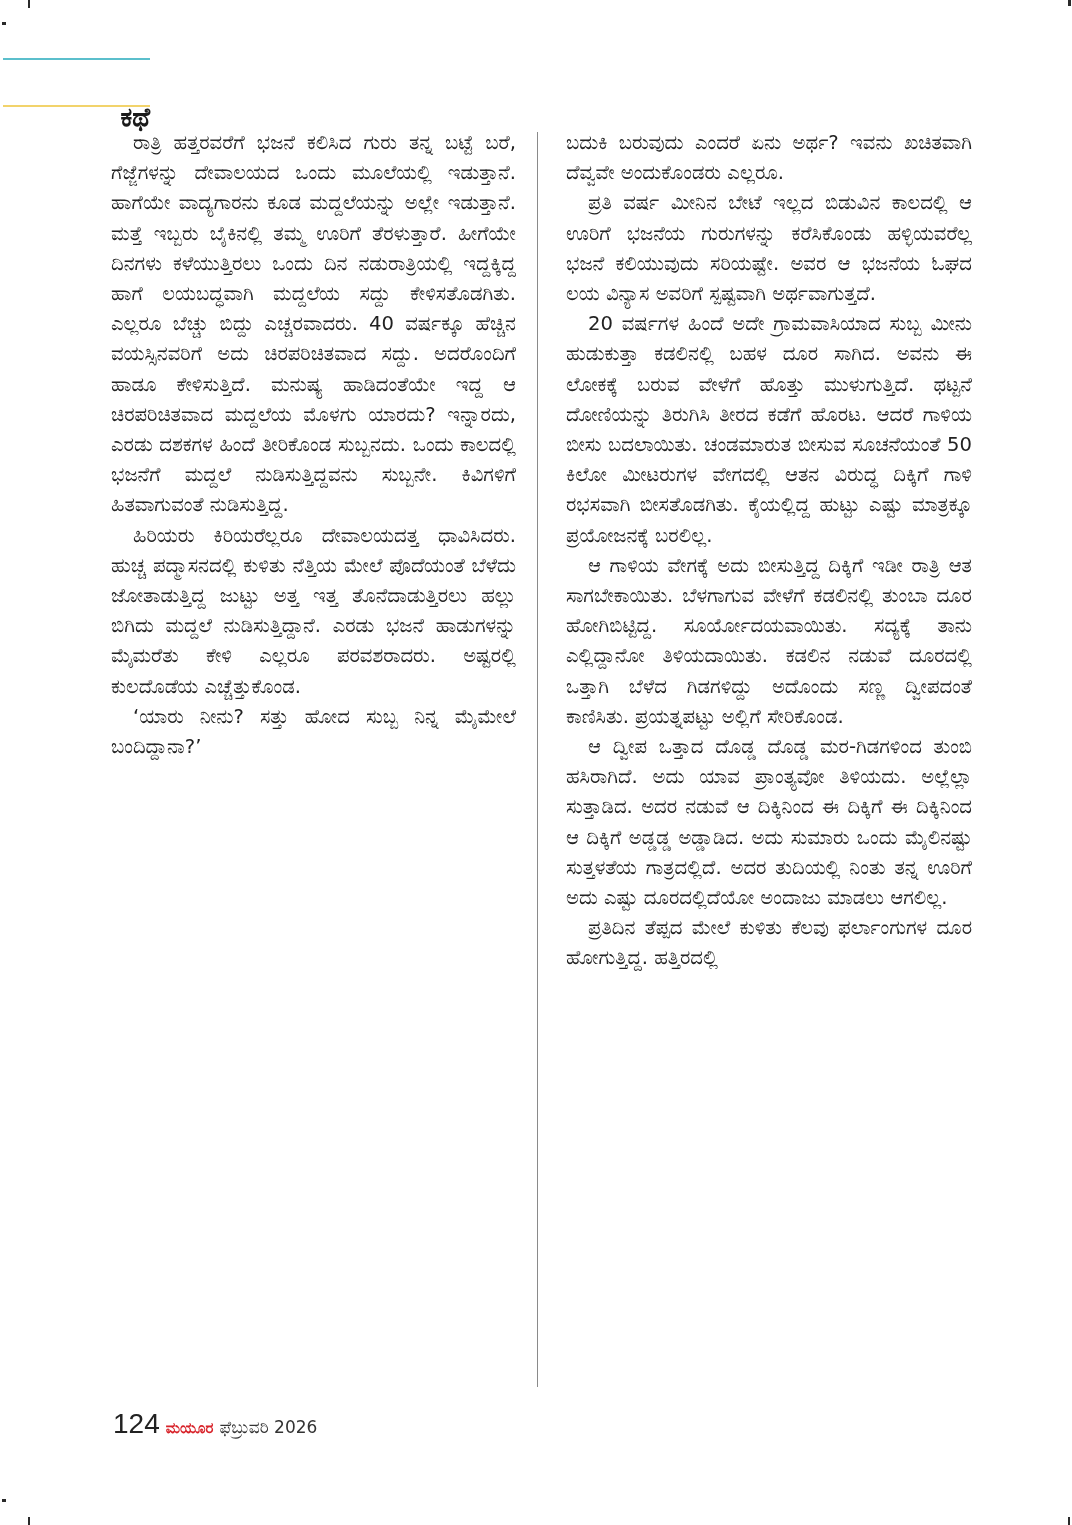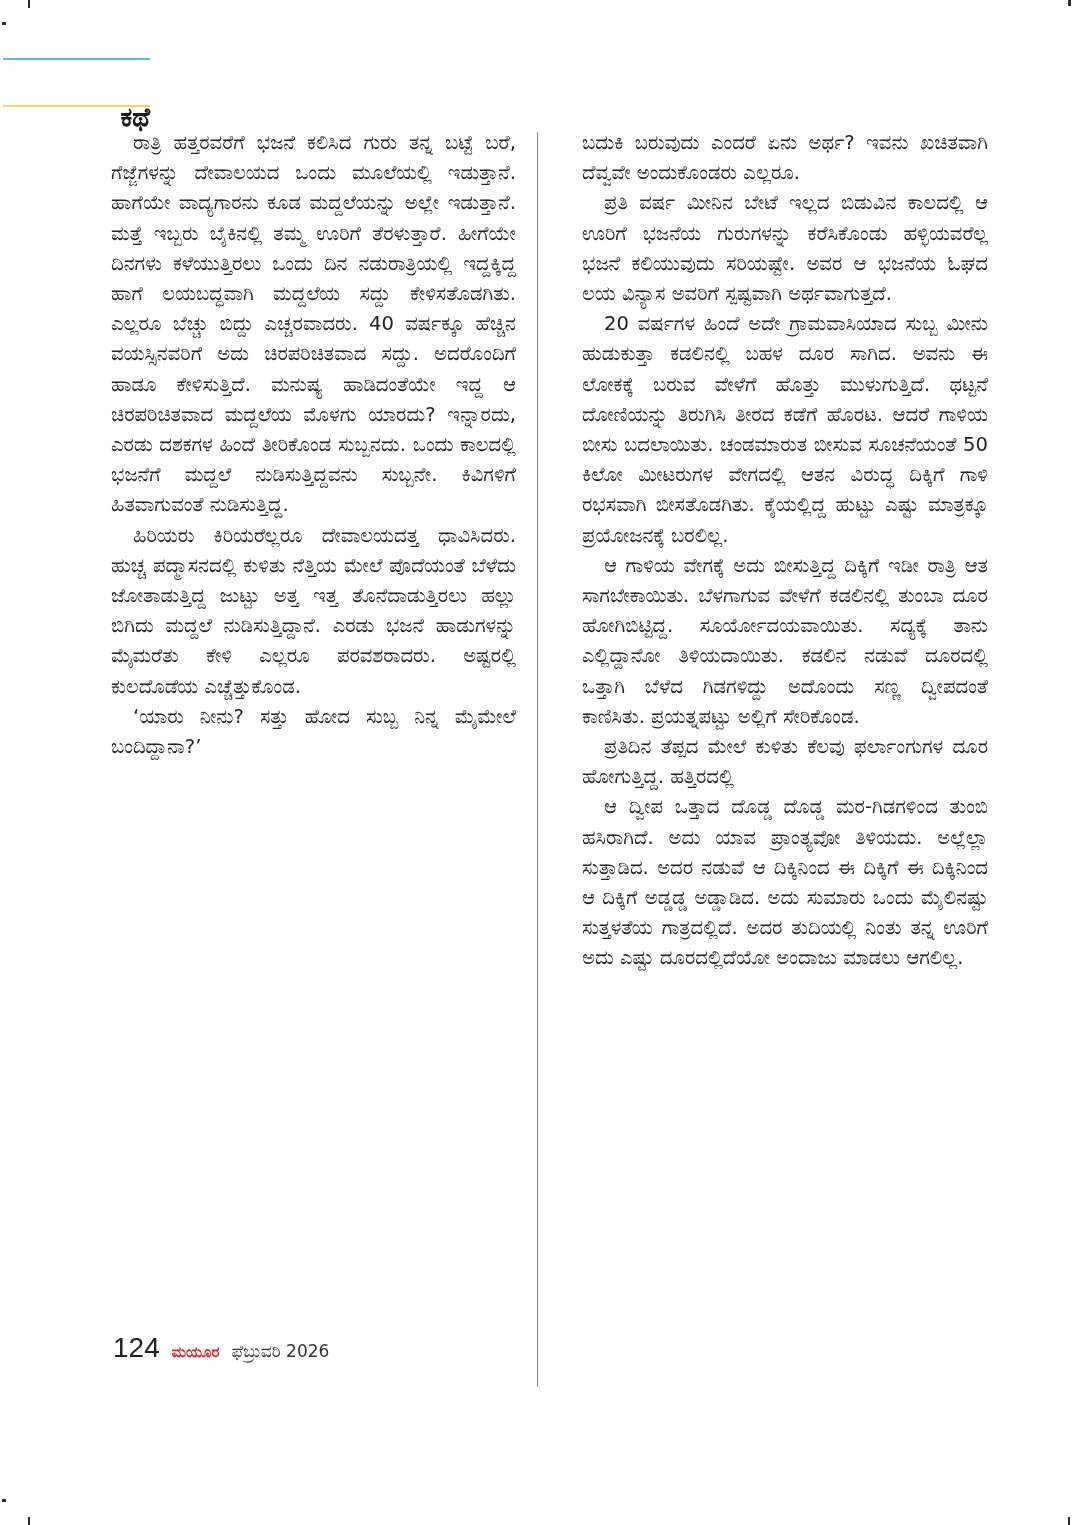--- a/index.html
+++ b/index.html
@@ -14,25 +14,25 @@
   .section-title {
     position: absolute; right: 0; top: 10px; font-size: 26px; font-weight: bold; color: #1a1a1a;
     line-height: 30px;
     margin-top: 34px;
   }
   .column {
     position: absolute; top: 128px; font-size: 19.6px; line-height: 30.2px;
     text-align: justify; color: #222222;
   }
   .col-left { left: 111px; width: 405px; }
-  .col-right { left: 582px; width: 406px; }
+  .col-right { left: 566px; width: 406px; }
   .column p { margin: 0; text-indent: 0; }
   .column p.indent { text-indent: 22px; }
   .col-divider { position: absolute; left: 537px; top: 132px; width: 1px; height: 1255px; background: #8a8a8a; }
-  .footer { position: absolute; left: 113px; top: 1316px; height: 36px; display: flex; align-items: baseline; gap: 12px; }
+  .footer { position: absolute; left: 113px; top: 1392px; height: 36px; display: flex; align-items: baseline; gap: 6px; }
   .page-number { font-size: 28px; color: #222; font-family: "Liberation Sans", sans-serif; }
   .magazine-name { font-size: 15px; font-weight: bold; color: #d8232a; margin-top: 27px; }
   .issue-date { font-size: 17px; color: #333; font-family: "DejaVu Sans", sans-serif; margin-top: 23px; }
 </style>
 </head>
 <body>
 
 <div class="crop" style="left:28px;top:0;width:2px;height:8px;"></div>
 <div class="crop" style="left:1068px;top:0;width:3px;height:6px;"></div>
 <div class="crop" style="left:2px;top:22px;width:4px;height:3px;"></div>
@@ -52,21 +52,21 @@
   <p class="indent">‘ಯಾರು ನೀನು? ಸತ್ತು ಹೋದ ಸುಬ್ಬ ನಿನ್ನ ಮೈಮೇಲೆ ಬಂದಿದ್ದಾನಾ?’</p>
 </div>
 
 <div class="col-divider"></div>
 
 <div class="column col-right">
   <p>ಬದುಕಿ ಬರುವುದು ಎಂದರೆ ಏನು ಅರ್ಥ? ಇವನು ಖಚಿತವಾಗಿ ದೆವ್ವವೇ ಅಂದುಕೊಂಡರು ಎಲ್ಲರೂ.</p>
   <p class="indent">ಪ್ರತಿ ವರ್ಷ ಮೀನಿನ ಬೇಟೆ ಇಲ್ಲದ ಬಿಡುವಿನ ಕಾಲದಲ್ಲಿ ಆ ಊರಿಗೆ ಭಜನೆಯ ಗುರುಗಳನ್ನು ಕರೆಸಿಕೊಂಡು ಹಳ್ಳಿಯವರೆಲ್ಲ ಭಜನೆ ಕಲಿಯುವುದು ಸರಿಯಷ್ಟೇ. ಅವರ ಆ ಭಜನೆಯ ಓಘದ ಲಯ ವಿನ್ಯಾಸ ಅವರಿಗೆ ಸ್ಪಷ್ಟವಾಗಿ ಅರ್ಥವಾಗುತ್ತದೆ.</p>
   <p class="indent">20 ವರ್ಷಗಳ ಹಿಂದೆ ಅದೇ ಗ್ರಾಮವಾಸಿಯಾದ ಸುಬ್ಬ ಮೀನು ಹುಡುಕುತ್ತಾ ಕಡಲಿನಲ್ಲಿ ಬಹಳ ದೂರ ಸಾಗಿದ. ಅವನು ಈ ಲೋಕಕ್ಕೆ ಬರುವ ವೇಳೆಗೆ ಹೊತ್ತು ಮುಳುಗುತ್ತಿದೆ. ಥಟ್ಟನೆ ದೋಣಿಯನ್ನು ತಿರುಗಿಸಿ ತೀರದ ಕಡೆಗೆ ಹೊರಟ. ಆದರೆ ಗಾಳಿಯ ಬೀಸು ಬದಲಾಯಿತು. ಚಂಡಮಾರುತ ಬೀಸುವ ಸೂಚನೆಯಂತೆ 50 ಕಿಲೋ ಮೀಟರುಗಳ ವೇಗದಲ್ಲಿ ಆತನ ವಿರುದ್ಧ ದಿಕ್ಕಿಗೆ ಗಾಳಿ ರಭಸವಾಗಿ ಬೀಸತೊಡಗಿತು. ಕೈಯಲ್ಲಿದ್ದ ಹುಟ್ಟು ಎಷ್ಟು ಮಾತ್ರಕ್ಕೂ ಪ್ರಯೋಜನಕ್ಕೆ ಬರಲಿಲ್ಲ.</p>
   <p class="indent">ಆ ಗಾಳಿಯ ವೇಗಕ್ಕೆ ಅದು ಬೀಸುತ್ತಿದ್ದ ದಿಕ್ಕಿಗೆ ಇಡೀ ರಾತ್ರಿ ಆತ ಸಾಗಬೇಕಾಯಿತು. ಬೆಳಗಾಗುವ ವೇಳೆಗೆ ಕಡಲಿನಲ್ಲಿ ತುಂಬಾ ದೂರ ಹೋಗಿಬಿಟ್ಟಿದ್ದ. ಸೂರ್ಯೋದಯವಾಯಿತು. ಸದ್ಯಕ್ಕೆ ತಾನು ಎಲ್ಲಿದ್ದಾನೋ ತಿಳಿಯದಾಯಿತು. ಕಡಲಿನ ನಡುವೆ ದೂರದಲ್ಲಿ ಒತ್ತಾಗಿ ಬೆಳೆದ ಗಿಡಗಳಿದ್ದು ಅದೊಂದು ಸಣ್ಣ ದ್ವೀಪದಂತೆ ಕಾಣಿಸಿತು. ಪ್ರಯತ್ನಪಟ್ಟು ಅಲ್ಲಿಗೆ ಸೇರಿಕೊಂಡ.</p>
+  <p class="indent">ಆ ದ್ವೀಪ ಒತ್ತಾದ ದೊಡ್ಡ ದೊಡ್ಡ ಮರ-ಗಿಡಗಳಿಂದ ತುಂಬಿ ಹಸಿರಾಗಿದೆ. ಅದು ಯಾವ ಪ್ರಾಂತ್ಯವೋ ತಿಳಿಯದು. ಅಲ್ಲೆಲ್ಲಾ ಸುತ್ತಾಡಿದ. ಅದರ ನಡುವೆ ಆ ದಿಕ್ಕಿನಿಂದ ಈ ದಿಕ್ಕಿಗೆ ಈ ದಿಕ್ಕಿನಿಂದ ಆ ದಿಕ್ಕಿಗೆ ಅಡ್ಡಡ್ಡ ಅಡ್ಡಾಡಿದ. ಅದು ಸುಮಾರು ಒಂದು ಮೈಲಿನಷ್ಟು ಸುತ್ತಳತೆಯ ಗಾತ್ರದಲ್ಲಿದೆ. ಅದರ ತುದಿಯಲ್ಲಿ ನಿಂತು ತನ್ನ ಊರಿಗೆ ಅದು ಎಷ್ಟು ದೂರದಲ್ಲಿದೆಯೋ ಅಂದಾಜು ಮಾಡಲು ಆಗಲಿಲ್ಲ.</p>
   <p class="indent">ಪ್ರತಿದಿನ ತೆಪ್ಪದ ಮೇಲೆ ಕುಳಿತು ಕೆಲವು ಫರ್ಲಾಂಗುಗಳ ದೂರ ಹೋಗುತ್ತಿದ್ದ. ಹತ್ತಿರದಲ್ಲಿ</p>
-  <p class="indent">ಆ ದ್ವೀಪ ಒತ್ತಾದ ದೊಡ್ಡ ದೊಡ್ಡ ಮರ-ಗಿಡಗಳಿಂದ ತುಂಬಿ ಹಸಿರಾಗಿದೆ. ಅದು ಯಾವ ಪ್ರಾಂತ್ಯವೋ ತಿಳಿಯದು. ಅಲ್ಲೆಲ್ಲಾ ಸುತ್ತಾಡಿದ. ಅದರ ನಡುವೆ ಆ ದಿಕ್ಕಿನಿಂದ ಈ ದಿಕ್ಕಿಗೆ ಈ ದಿಕ್ಕಿನಿಂದ ಆ ದಿಕ್ಕಿಗೆ ಅಡ್ಡಡ್ಡ ಅಡ್ಡಾಡಿದ. ಅದು ಸುಮಾರು ಒಂದು ಮೈಲಿನಷ್ಟು ಸುತ್ತಳತೆಯ ಗಾತ್ರದಲ್ಲಿದೆ. ಅದರ ತುದಿಯಲ್ಲಿ ನಿಂತು ತನ್ನ ಊರಿಗೆ ಅದು ಎಷ್ಟು ದೂರದಲ್ಲಿದೆಯೋ ಅಂದಾಜು ಮಾಡಲು ಆಗಲಿಲ್ಲ.</p>
 </div>
 
 <div class="footer">
   <span class="page-number">124</span>
   <span class="magazine-name">ಮಯೂರ</span>
   <span class="issue-date">ಫೆಬ್ರುವರಿ 2026</span>
 </div>
 
 </body></html>

